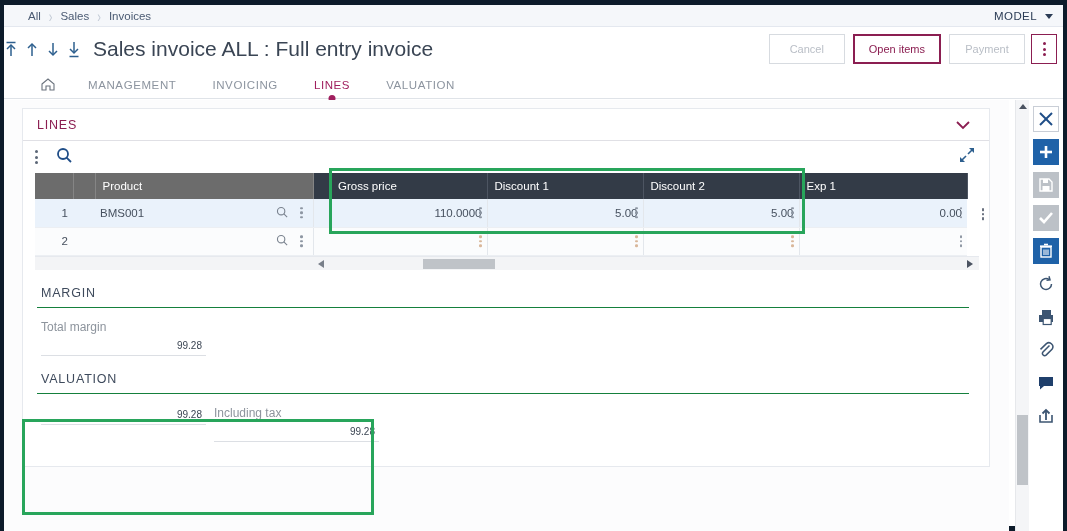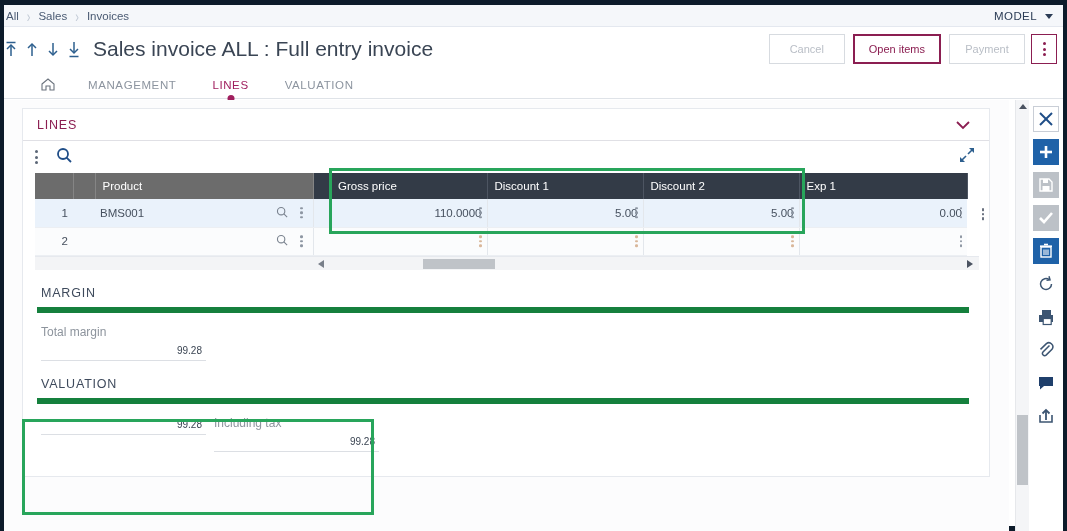--- a/index.html
+++ b/index.html
@@ -17,21 +17,21 @@
     border-left: 4px solid #0d1b2a;
     border-right: 4px solid #0d1b2a;
     border-bottom: 5px solid #0d1b2a;
   }
 
   
   .breadcrumb {
     height: 22px;
     background: #f5f7fa;
     display: flex; align-items: center;
-    padding-left: 2px;
+    padding-left: 24px;
     border-bottom: 1px solid #e4e8ef;
     position: relative;
   }
   .bc-item { font-size: 11.5px; color: #4a5a72; }
   .bc-sep {
     margin: 0 8px; color: #c3cbd6; font-size: 11px;
     display: inline-block; transform: scaleY(1.5);
   }
   .model-box {
     position: absolute; right: 10px; top: 0; height: 22px;
@@ -202,21 +202,21 @@
     border-top: 4px solid transparent;
     border-bottom: 4px solid transparent;
     border-left: 6px solid #4b5361;
   }
 
   
   .section { padding: 0 14px; }
   .sec-title {
     font-size: 12.5px; color: #3e4a5c; letter-spacing: .8px;
     padding: 16px 0 7px 4px;
-    border-bottom: 6px solid #15803d;
+    border-bottom: 1px solid #15803d;
     margin-right: 6px;
   }
   .fields { display: flex; gap: 0; }
   .field { width: 173px; padding: 12px 4px 0 4px; }
   .field .lbl { font-size: 12px; color: #8d949d; margin-bottom: 3px; }
   .field .val {
     font-size: 10px; color: #3b4553; text-align: right;
     padding: 3px 4px 4px 0;
     border-bottom: 1px solid #dcdfe4;
   }
@@ -331,20 +331,21 @@
     </div>
   </div>
 
   <div class="tabbar">
     <div class="tab home">
       <svg width="16" height="15" viewBox="0 0 16 15">
           <path d="M2 7 L8 2 L14 7 L14 13 L10 13 L10 9 L6 9 L6 13 L2 13 Z" fill="none" stroke="#6b737e" stroke-width="1.1"></path>
         </svg>
     </div>
     <div class="tab">MANAGEMENT</div>
+    <div class="tab">INVOICING</div>
     <div class="tab active">LINES</div>
     <div class="tab">VALUATION</div>
   </div>
 
   <div class="content-area">
     <div class="panel">
 
       <div class="panel-head">
         <span class="ttl">LINES</span>
         <span class="chev">

